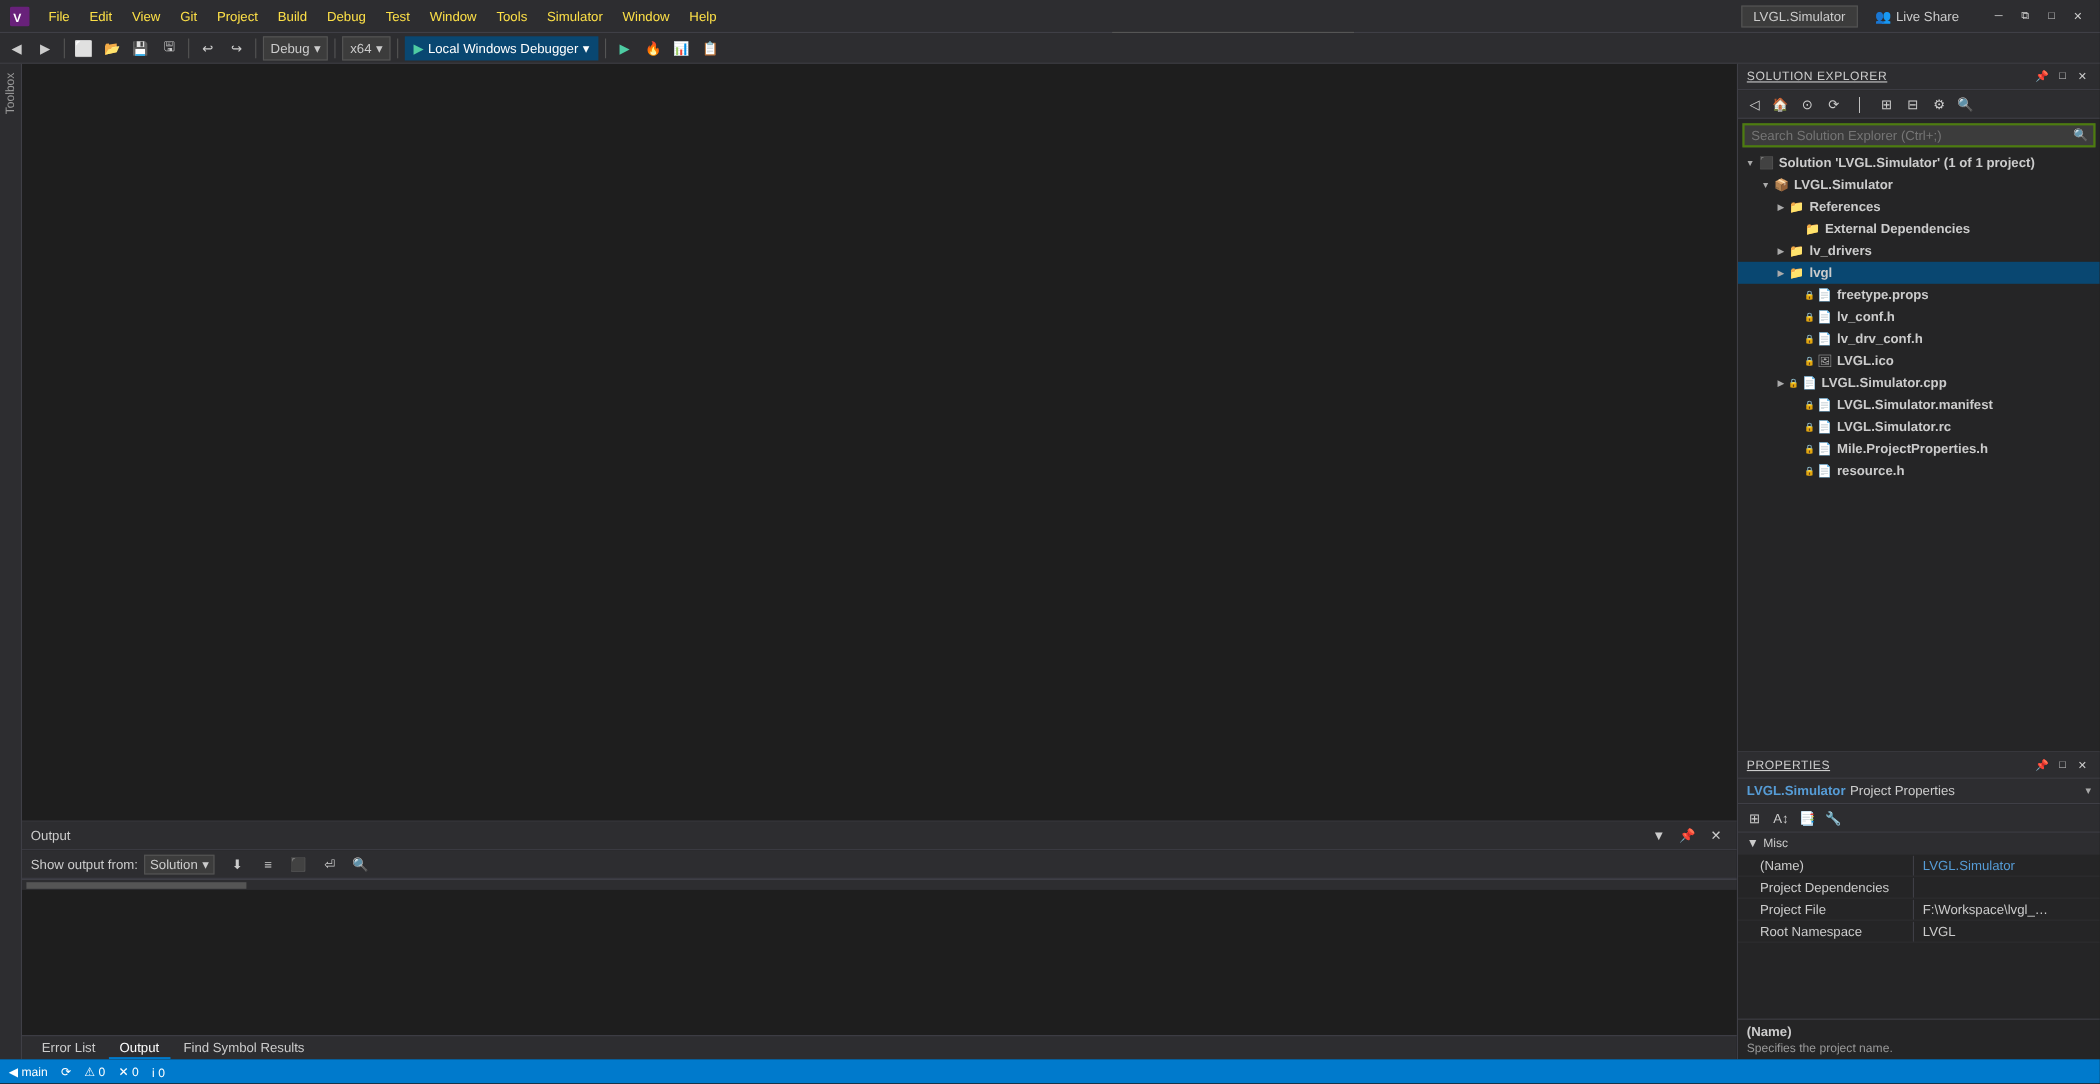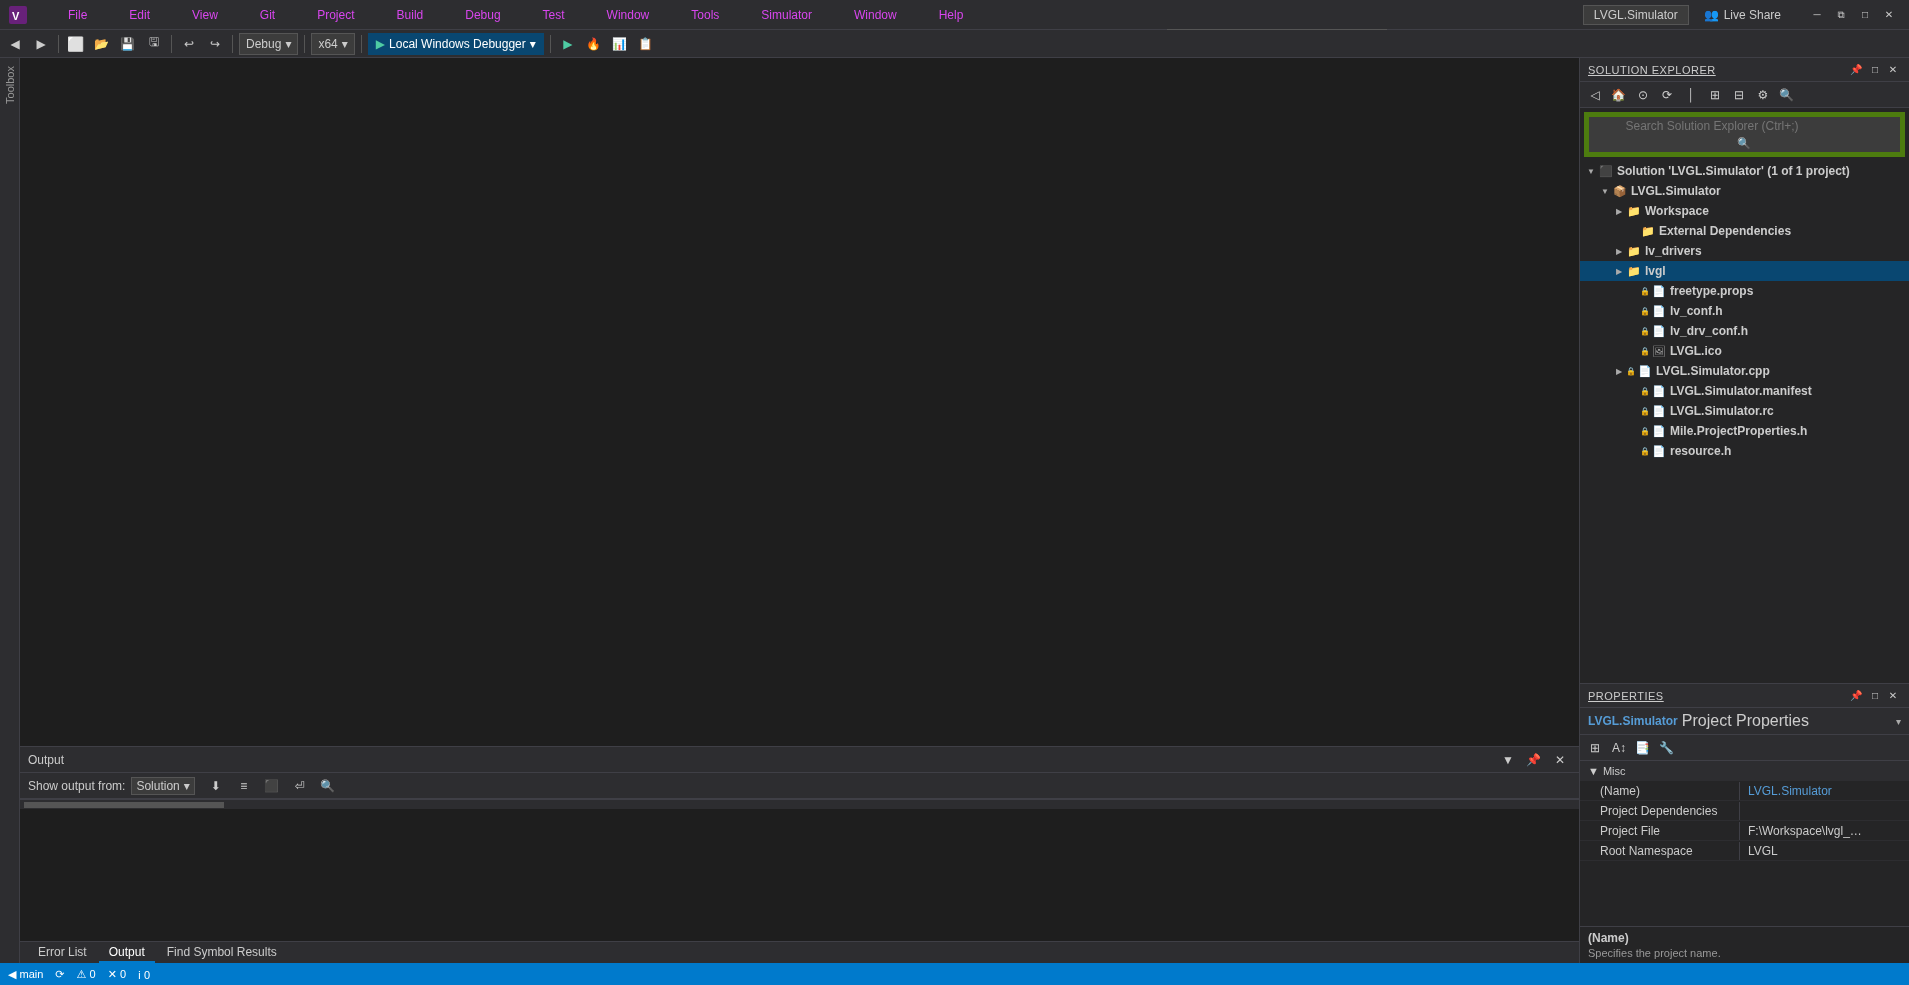--- a/index.html
+++ b/index.html
@@ -33,24 +33,23 @@
       align-items: center;
       justify-content: center;
     }
     .title-bar-menus {
       display: flex;
       align-items: center;
       gap: 2px;
     }
     .menu-item {
       padding: 2px 8px;
-      color: #d946ef;
-      cursor: pointer;
-      font-size: 12px;
-      margin-left: 24px;
+      color: #fde047;
+      cursor: pointer;
+      font-size: 12px;
     }
     .title-bar-search {
       flex: 1;
       display: flex;
       justify-content: center;
       margin-top: 48px;
     }
     .search-box {
       background: #3c3c3c;
       border: 1px solid #555;
@@ -254,25 +253,24 @@
       padding: 2px 4px;
       display: flex;
       align-items: center;
       gap: 2px;
       flex-shrink: 0;
       height: 26px;
     }
     .se-search {
       margin: 4px;
       display: flex;
-      align-items: center;
+      align-items: flex-start;
       background: #3c3c3c;
-      border: 5px solid #4d7c0f;
-      flex-shrink: 0;
-      flex-direction: column;
+      border: 2px solid #4d7c0f;
+      flex-shrink: 0;
     }
     .se-search input {
       background: transparent;
       border: none;
       color: #ccc;
       font-size: 12px;
       outline: none;
       padding: 2px 6px;
       flex: 1;
       width: 250px;
@@ -361,21 +359,21 @@
       align-items: center;
       gap: 4px;
     }
     .props-name {
       color: #569cd6;
       font-size: 12px;
       font-weight: bold;
     }
     .props-type {
       color: #ccc;
-      font-size: 16px;
+      font-size: 12px;
     }
     .props-dropdown {
       font-size: 10px;
       color: #aaa;
       margin-left: auto;
     }
 
     .props-table {
       flex: 1;
       overflow-y: auto;
@@ -747,21 +745,21 @@
           <span class="tree-indent" style="width:18px"></span>
           <span class="tree-arrow">▼</span>
           <span class="tree-icon icon-project">📦</span>
           <span class="tree-label">LVGL.Simulator</span>
         </div>
 
         <div class="tree-item">
           <span class="tree-indent" style="width:32px"></span>
           <span class="tree-arrow">▶</span>
           <span class="tree-icon icon-folder">📁</span>
-          <span class="tree-label">Workspace</span>
+          <span class="tree-label">References</span>
         </div>
 
         <div class="tree-item">
           <span class="tree-indent" style="width:46px"></span>
           <span class="tree-arrow" style="width:14px"></span>
           <span class="tree-icon icon-ext">📁</span>
           <span class="tree-label">External Dependencies</span>
         </div>
 
         <div class="tree-item">

